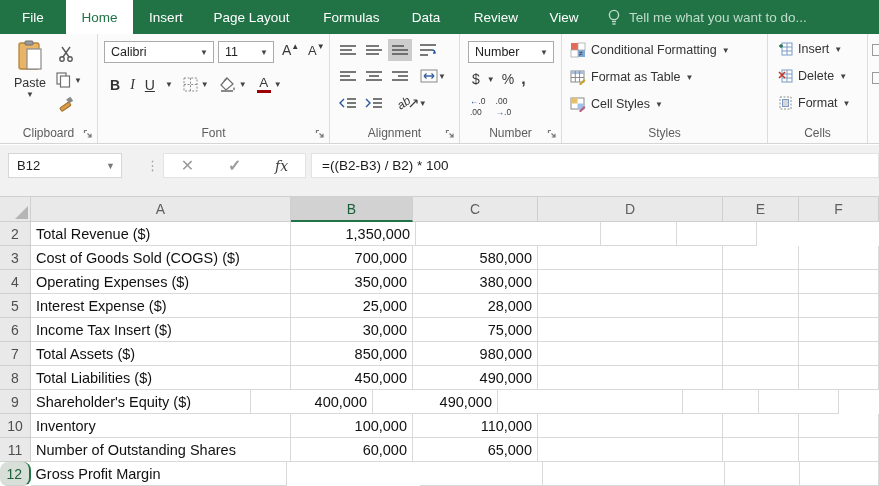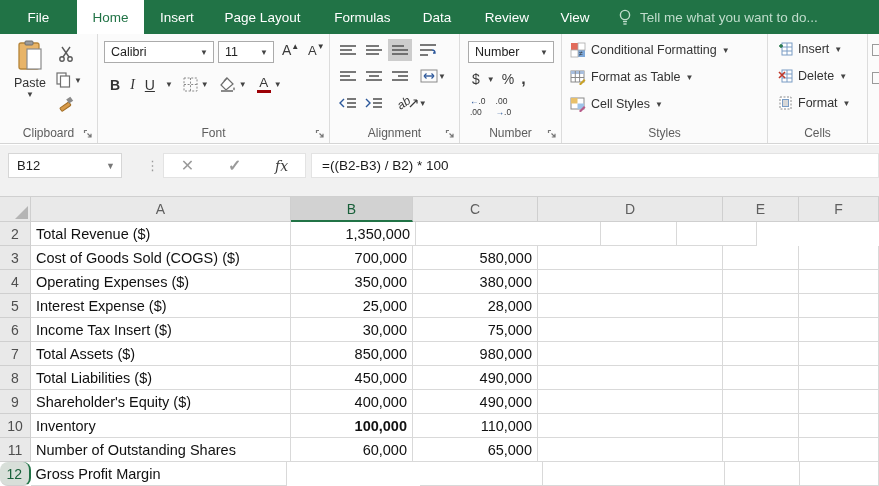--- a/index.html
+++ b/index.html
@@ -49,21 +49,21 @@
 .cell.ca { padding-left:5px; }
 .cell.num { justify-content:flex-end; padding-right:5px; }
 .cell.selcell { border:2px solid #217346; padding-right:4px; }
 .cursor { width:1px; height:15px; background:#222; margin-left:1px; }
 svg { display:block; }
 </style>
 </head>
 <body>
 
 <div class="tabbar">
-  <div class="tab" style="width:77px">File</div>
+  <div class="tab" style="width:66px">File</div>
   <div class="tab active" style="width:67px">Home</div>
   <div class="tab" style="width:66px">Insert</div>
   <div class="tab" style="width:105px">Page Layout</div>
   <div class="tab" style="width:95px">Formulas</div>
   <div class="tab" style="width:54px">Data</div>
   <div class="tab" style="width:86px">Review</div>
   <div class="tab" style="width:50px">View</div>
   <div class="tellme">
     <span>
         <svg width="14" height="17" viewBox="0 0 14 17">
@@ -454,31 +454,31 @@
         <div class="rh" style="width: 31px;">8</div>
         <div class="cell ca" style="width: 260px;">Total Liabilities ($)</div>
         <div class="cell num" style="width: 122px;">450,000</div>
         <div class="cell num" style="width: 125px;">490,000</div>
         <div class="cell num" style="width: 185px;"></div>
         <div class="cell num" style="width: 76px;"></div>
         <div class="cell num" style="width: 80px;"></div>
       </div>
       <div class="srow">
         <div class="rh" style="width: 31px;">9</div>
-        <div class="cell ca" style="width: 260px;">Shareholder's Equity ($)</div>
+        <div class="cell ca" style="width: 220px;">Shareholder's Equity ($)</div>
         <div class="cell num" style="width: 122px;">400,000</div>
         <div class="cell num" style="width: 125px;">490,000</div>
         <div class="cell num" style="width: 185px;"></div>
         <div class="cell num" style="width: 76px;"></div>
         <div class="cell num" style="width: 80px;"></div>
       </div>
       <div class="srow">
         <div class="rh" style="width: 31px;">10</div>
         <div class="cell ca" style="width: 260px;">Inventory</div>
-        <div class="cell num" style="width: 122px; font-weight: bold;">100,000</div>
+        <div class="cell num" style="width: 122px;">100,000</div>
         <div class="cell num" style="width: 125px;">110,000</div>
         <div class="cell num" style="width: 185px;"></div>
         <div class="cell num" style="width: 76px;"></div>
         <div class="cell num" style="width: 80px;"></div>
       </div>
       <div class="srow">
         <div class="rh" style="width: 31px;">11</div>
         <div class="cell ca" style="width: 260px;">Number of Outstanding Shares</div>
         <div class="cell num" style="width: 122px;">60,000</div>
         <div class="cell num" style="width: 125px;">65,000</div>

